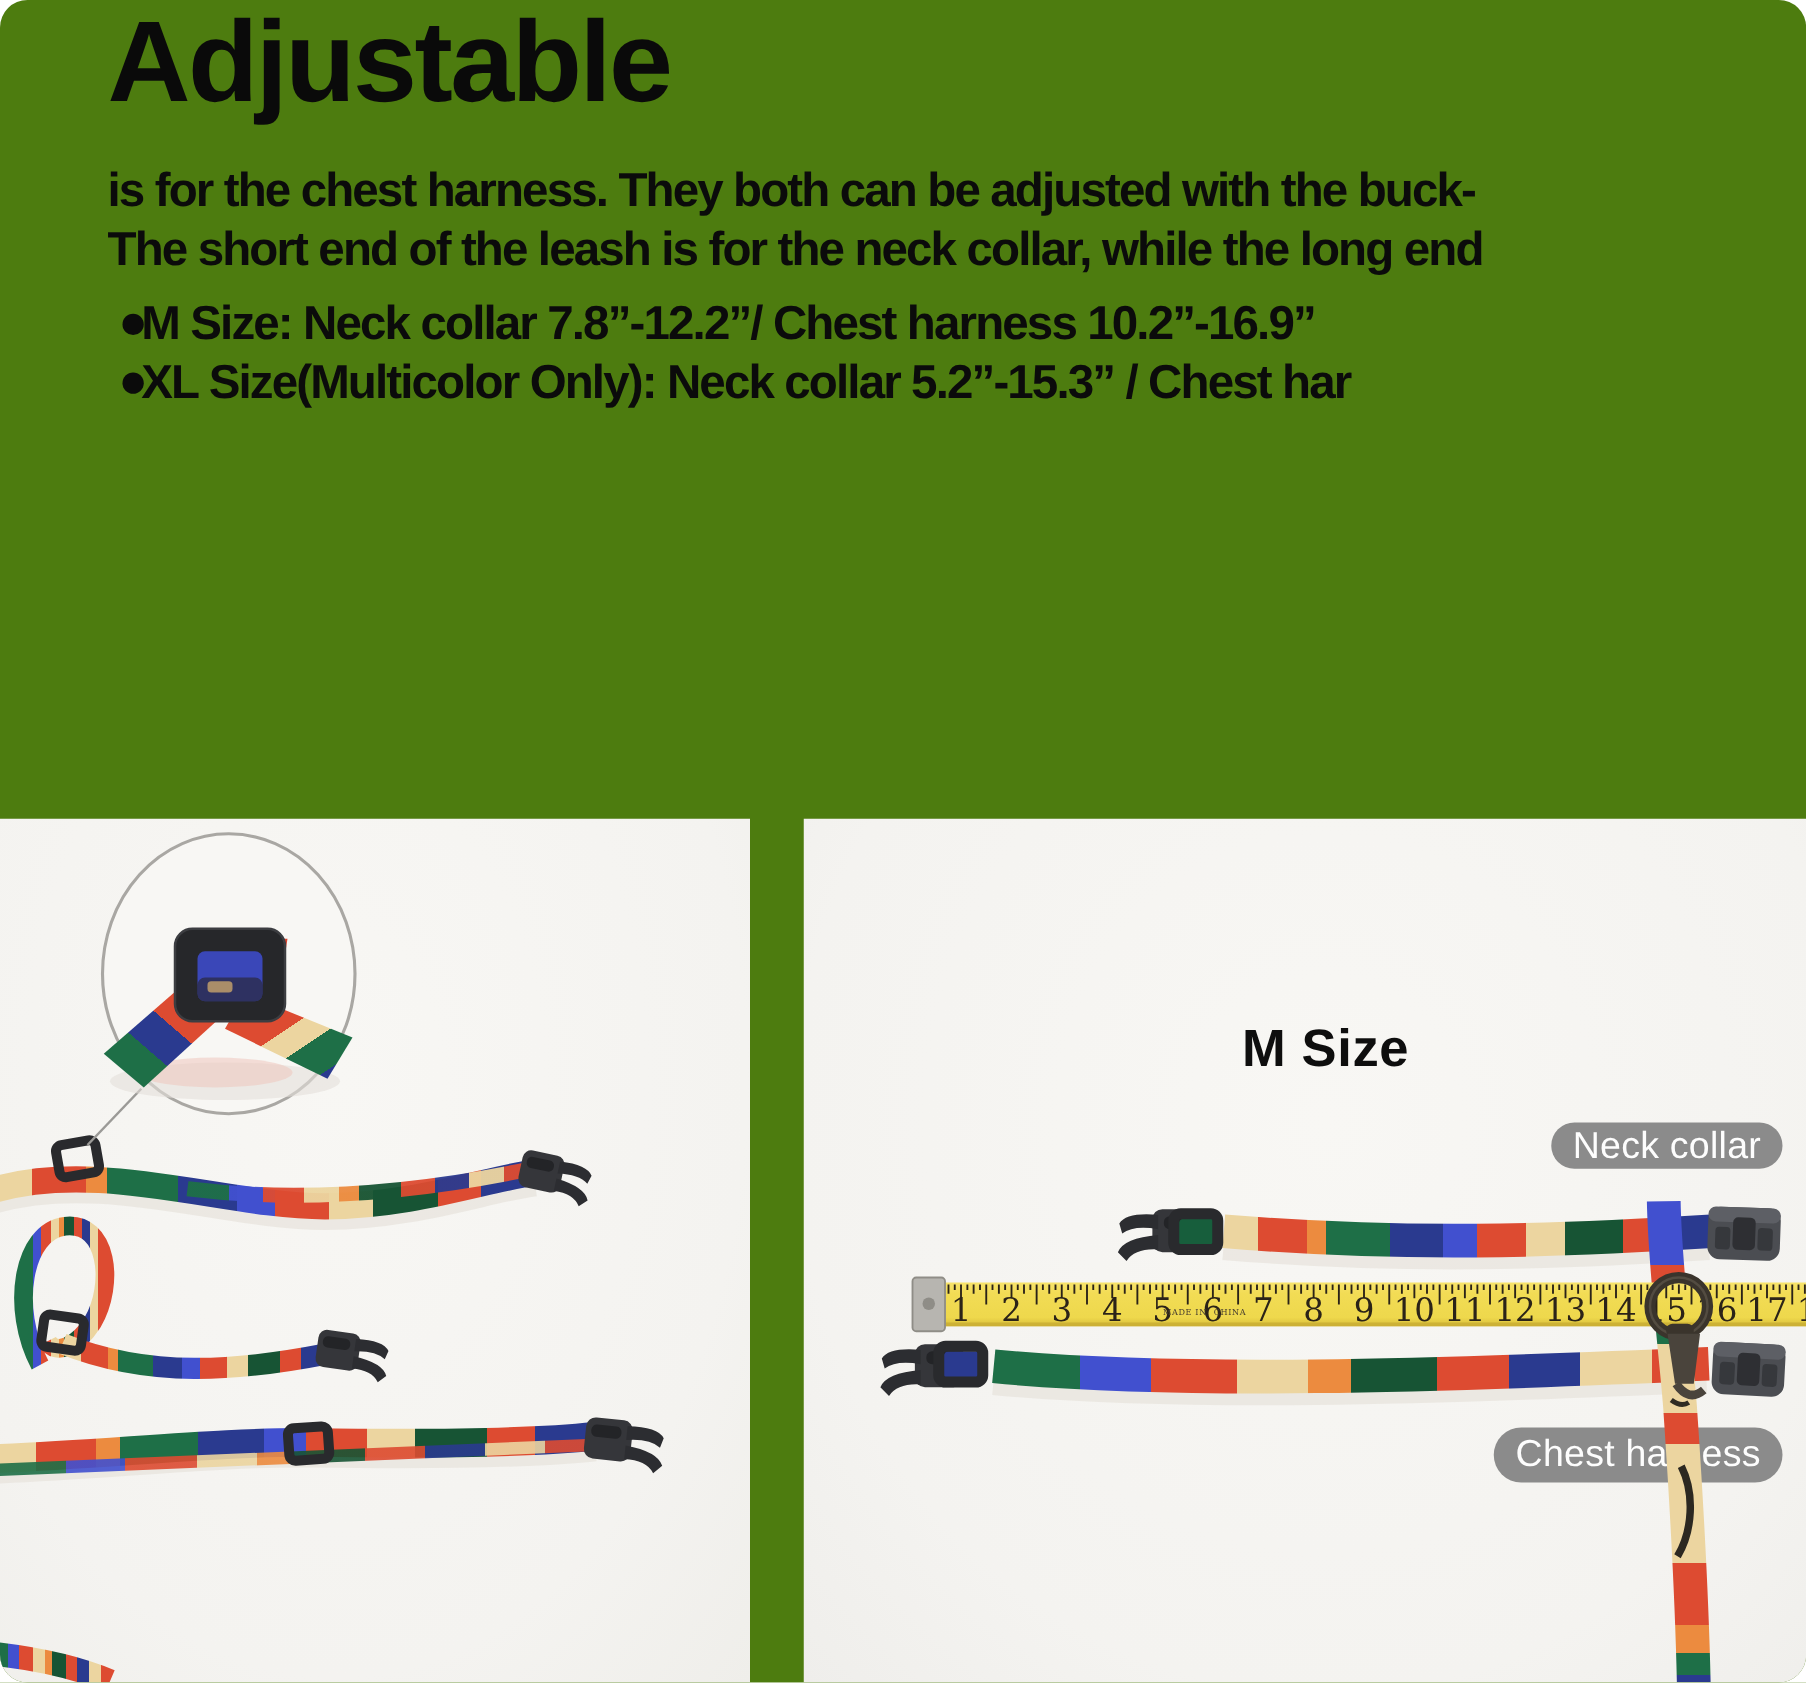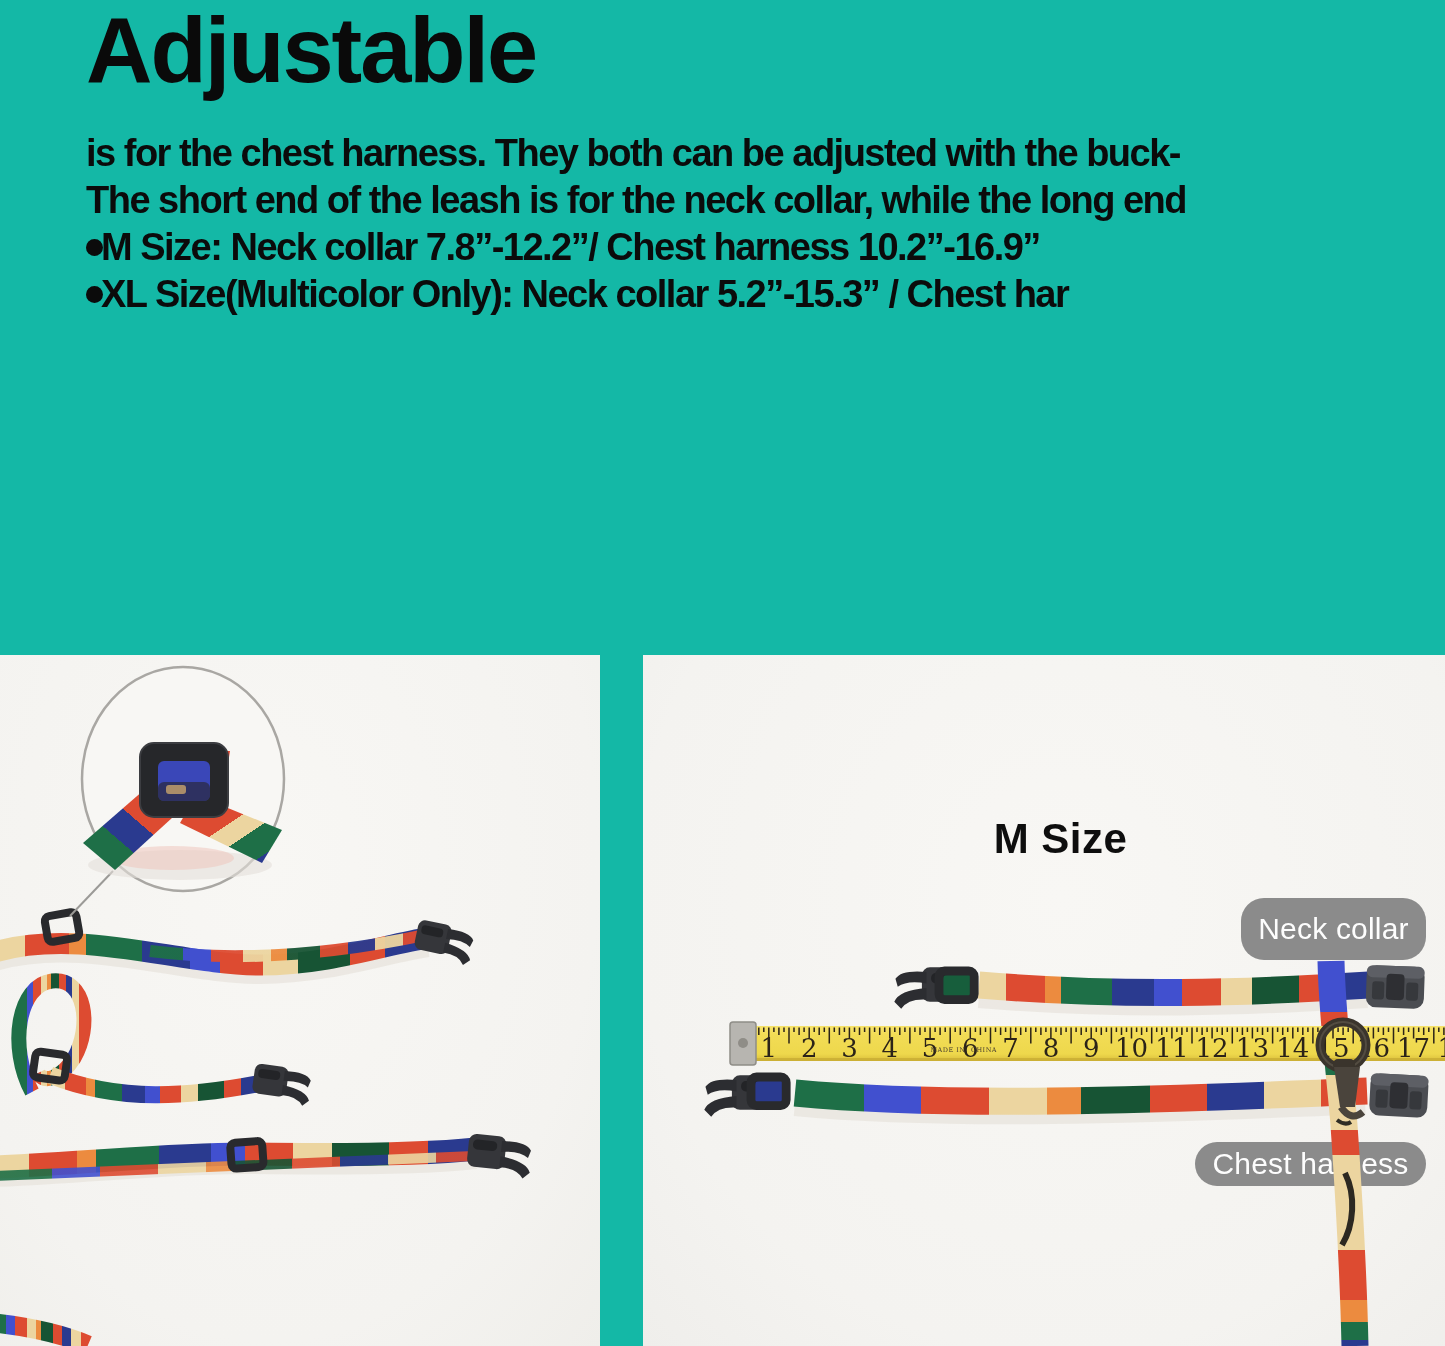--- a/index.html
+++ b/index.html
@@ -1,37 +1,37 @@
 <!DOCTYPE html>
 <html><head>
 <meta charset="utf-8">
 <style>
   html,body{margin:0;padding:0;background:#ffffff;}
-  .canvas{position:relative;width:1445px;height:1346px;background:#14b8a6;overflow:hidden;
-          font-family:"Liberation Sans",sans-serif;color:#0b0b0b;}
+  .canvas{position:relative;width:1445px;height:1346px;background:#4d7c0f;overflow:hidden;
+          font-family:"Liberation Sans",sans-serif;color:#0b0b0b;border-radius:22px;}
   
   .copy{position:absolute;left:86px;top:4px;width:1320px;}
   .copy h1{margin:0;font-size:92px;line-height:92px;font-weight:700;letter-spacing:-2px;color:#0a0a0a;}
   .para{margin-top:34px;font-size:38px;line-height:47px;font-weight:700;letter-spacing:-1.5px;}
   .para .pline{white-space:nowrap;}
-  .bullets{margin:0;padding:0;list-style:none;font-size:38px;line-height:47px;font-weight:700;letter-spacing:-1.5px;}
+  .bullets{margin:12px;padding:0;list-style:none;font-size:38px;line-height:47px;font-weight:700;letter-spacing:-1.5px;}
   .bullets li{position:relative;padding-left:51px;}
   .bullets .dot{position:absolute;left:0;top:15px;width:17px;height:17px;border-radius:50%;background:#0b0b0b;}
   .bullets .bl1{margin-left:-36px;white-space:nowrap;}
   .bullets .bl2{white-space:nowrap;}
   
   .photo{position:absolute;top:655px;height:691px;overflow:hidden;}
   .photo-left{left:0;width:600px;background:radial-gradient(ellipse at 45% 30%, #f8f7f4 0%, #f4f3f0 70%, #efeeea 100%);}
   .photo-right{left:643px;width:835px;background:radial-gradient(ellipse at 50% 35%, #f8f7f4 0%, #f4f3f0 72%, #efeeeb 100%);}
   .photo svg{position:absolute;left:0;top:0;}
   .msize{position:absolute;left:0;top:160px;width:100%;text-align:center;font-size:42px;font-weight:700;
          letter-spacing:0.5px;color:#0e0e0e;z-index:1;}
   .pill{position:absolute;background:#8b8b8b;color:#fdfdfd;border-radius:23px;display:flex;align-items:center;
         justify-content:center;font-size:30px;font-weight:400;letter-spacing:0.2px;z-index:1;}
-  .pill-neck{left:598px;top:243px;width:185px;height:62px;}
+  .pill-neck{left:598px;top:243px;width:185px;height:37px;}
   .pill-chest{left:552px;top:487px;width:231px;height:44px;}
   .overlay-svg{z-index:2;pointer-events:none;}
   .tapenum{font-family:"DejaVu Serif",serif;font-size:26px;fill:#2b2318;text-anchor:middle;}
   .tapetiny{font-family:"DejaVu Serif",serif;font-size:6.5px;fill:#4a4030;text-anchor:middle;letter-spacing:0.5px;}
 </style>
 </head>
 <body>
 
 <div class="canvas">
 

